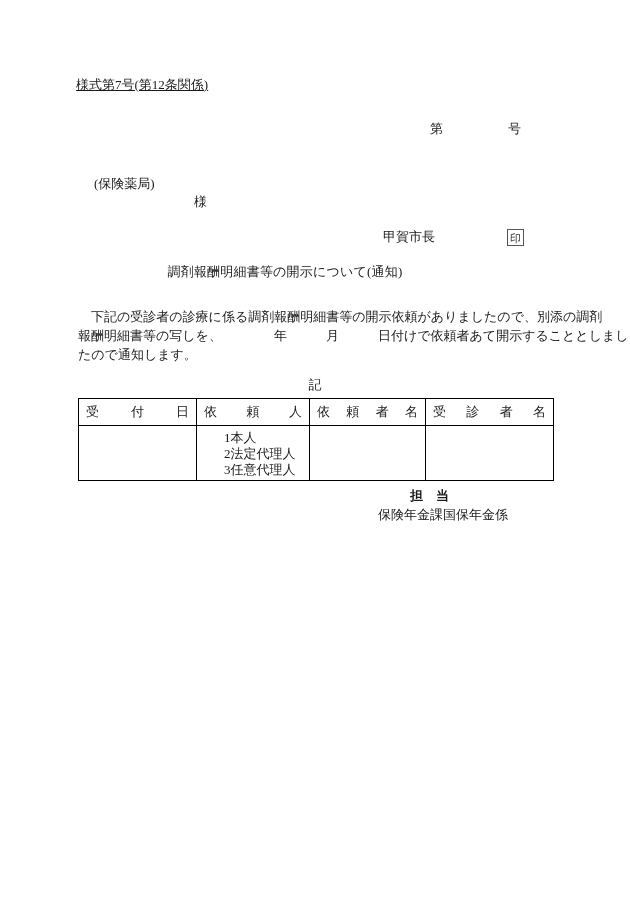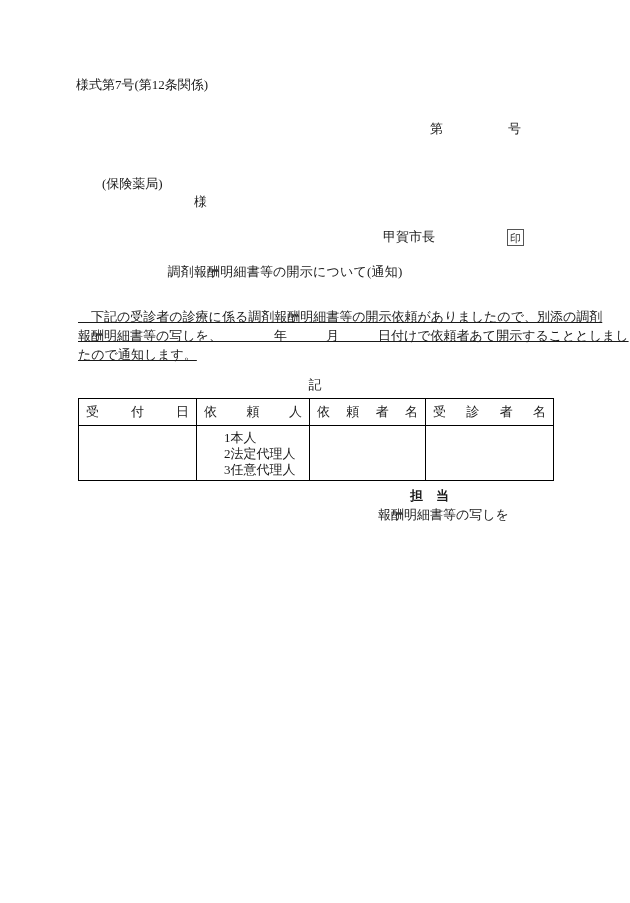--- a/index.html
+++ b/index.html
@@ -31,38 +31,39 @@
     position: absolute;
     white-space: pre;
     line-height: 1.0;
   }
 
   
   .form-no {
     left: 76px;
     top: 78px;
     font-size: 13px;
+    text-decoration: underline;
   }
 
   
   .docnum-block {
     position: absolute;
     left: 430px;
     top: 118px;
     font-size: 13px;
     line-height: 22px;
   }
   .docnum-line {
     white-space: pre;
     display: block;
   }
 
   
   .addressee {
-    left: 102px;
+    left: 94px;
     top: 177px;
     font-size: 13px;
   }
   .addressee-sama {
     left: 194px;
     top: 195px;
     font-size: 13px;
   }
 
   
@@ -101,21 +102,20 @@
   }
 
   
   .body-para {
     position: absolute;
     left: 78px;
     top: 307px;
     width: 476px;
     font-size: 13px;
     line-height: 19px;
-    text-decoration: underline;
   }
   .body-line {
     display: block;
     white-space: pre;
   }
 
   
   .ki-mark {
     position: absolute;
     left: 0;
@@ -262,16 +262,16 @@
         </td>
         <td>
           <div class="cell-list"></div>
         </td>
       </tr>
     </tbody>
   </table>
 
   <div class="footer-block">
     <span class="footer-line footer-tanto">担　当</span>
-    <span class="footer-line">報酬明細書等の写しを</span>
+    <span class="footer-line">保険年金課国保年金係</span>
   </div>
 
 </div>
 
 </body></html>

